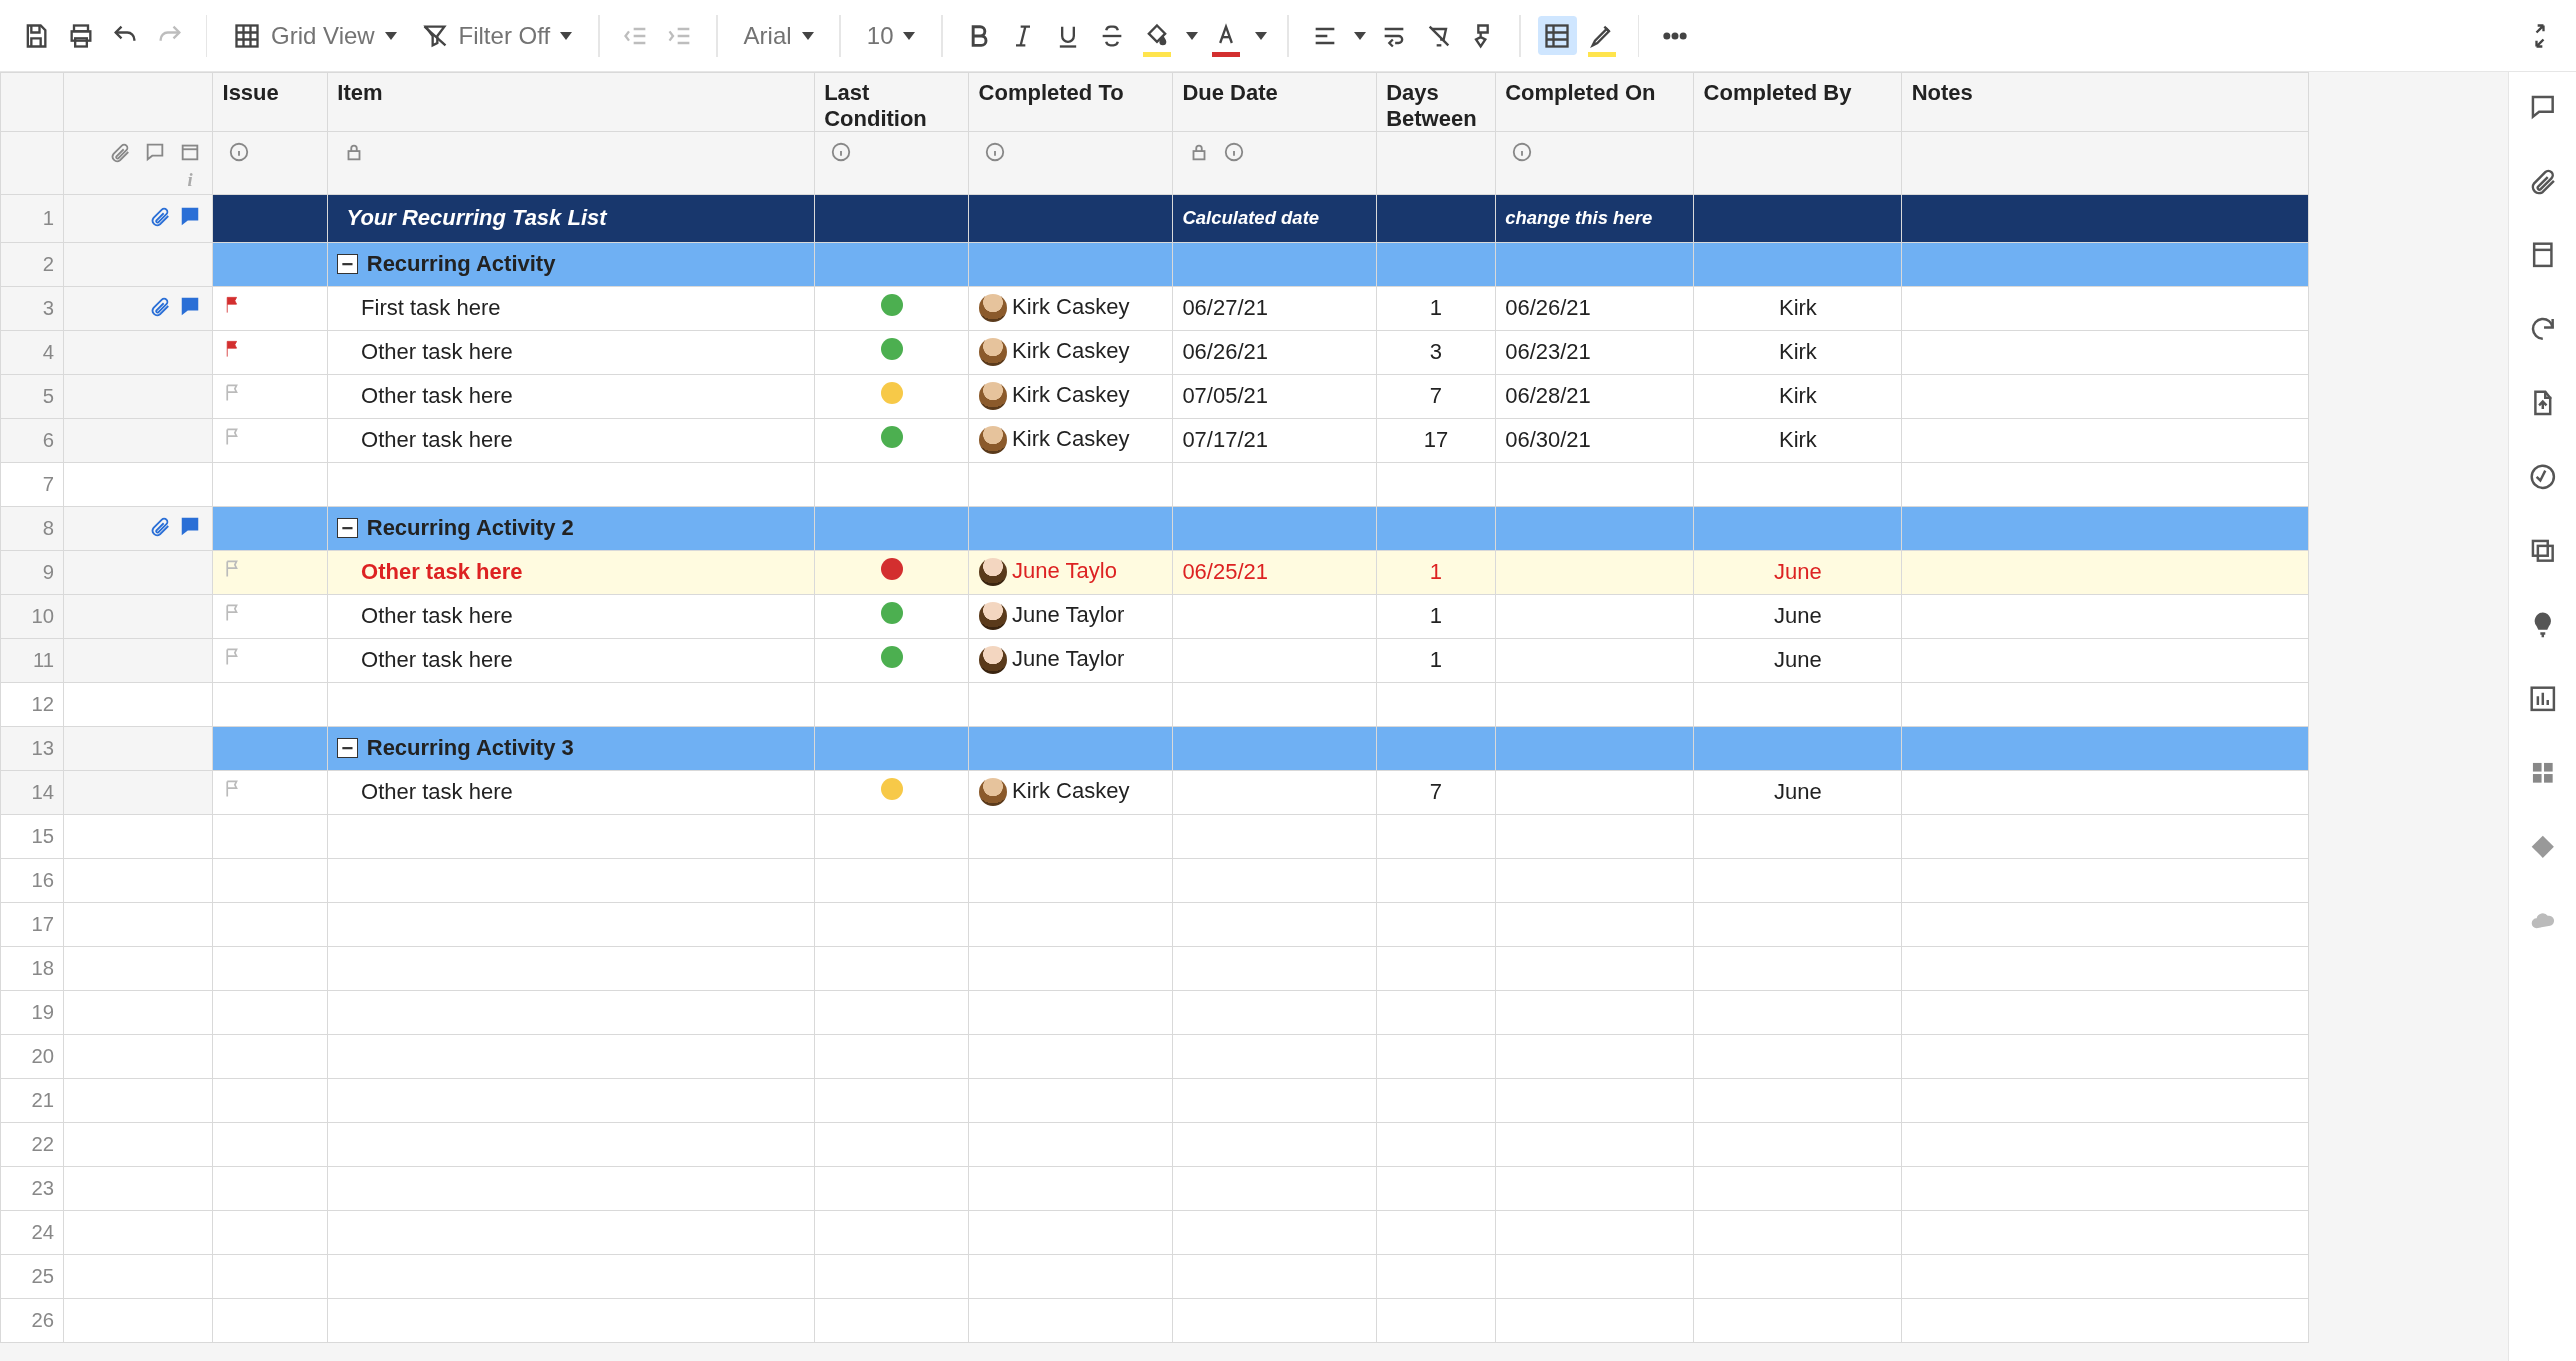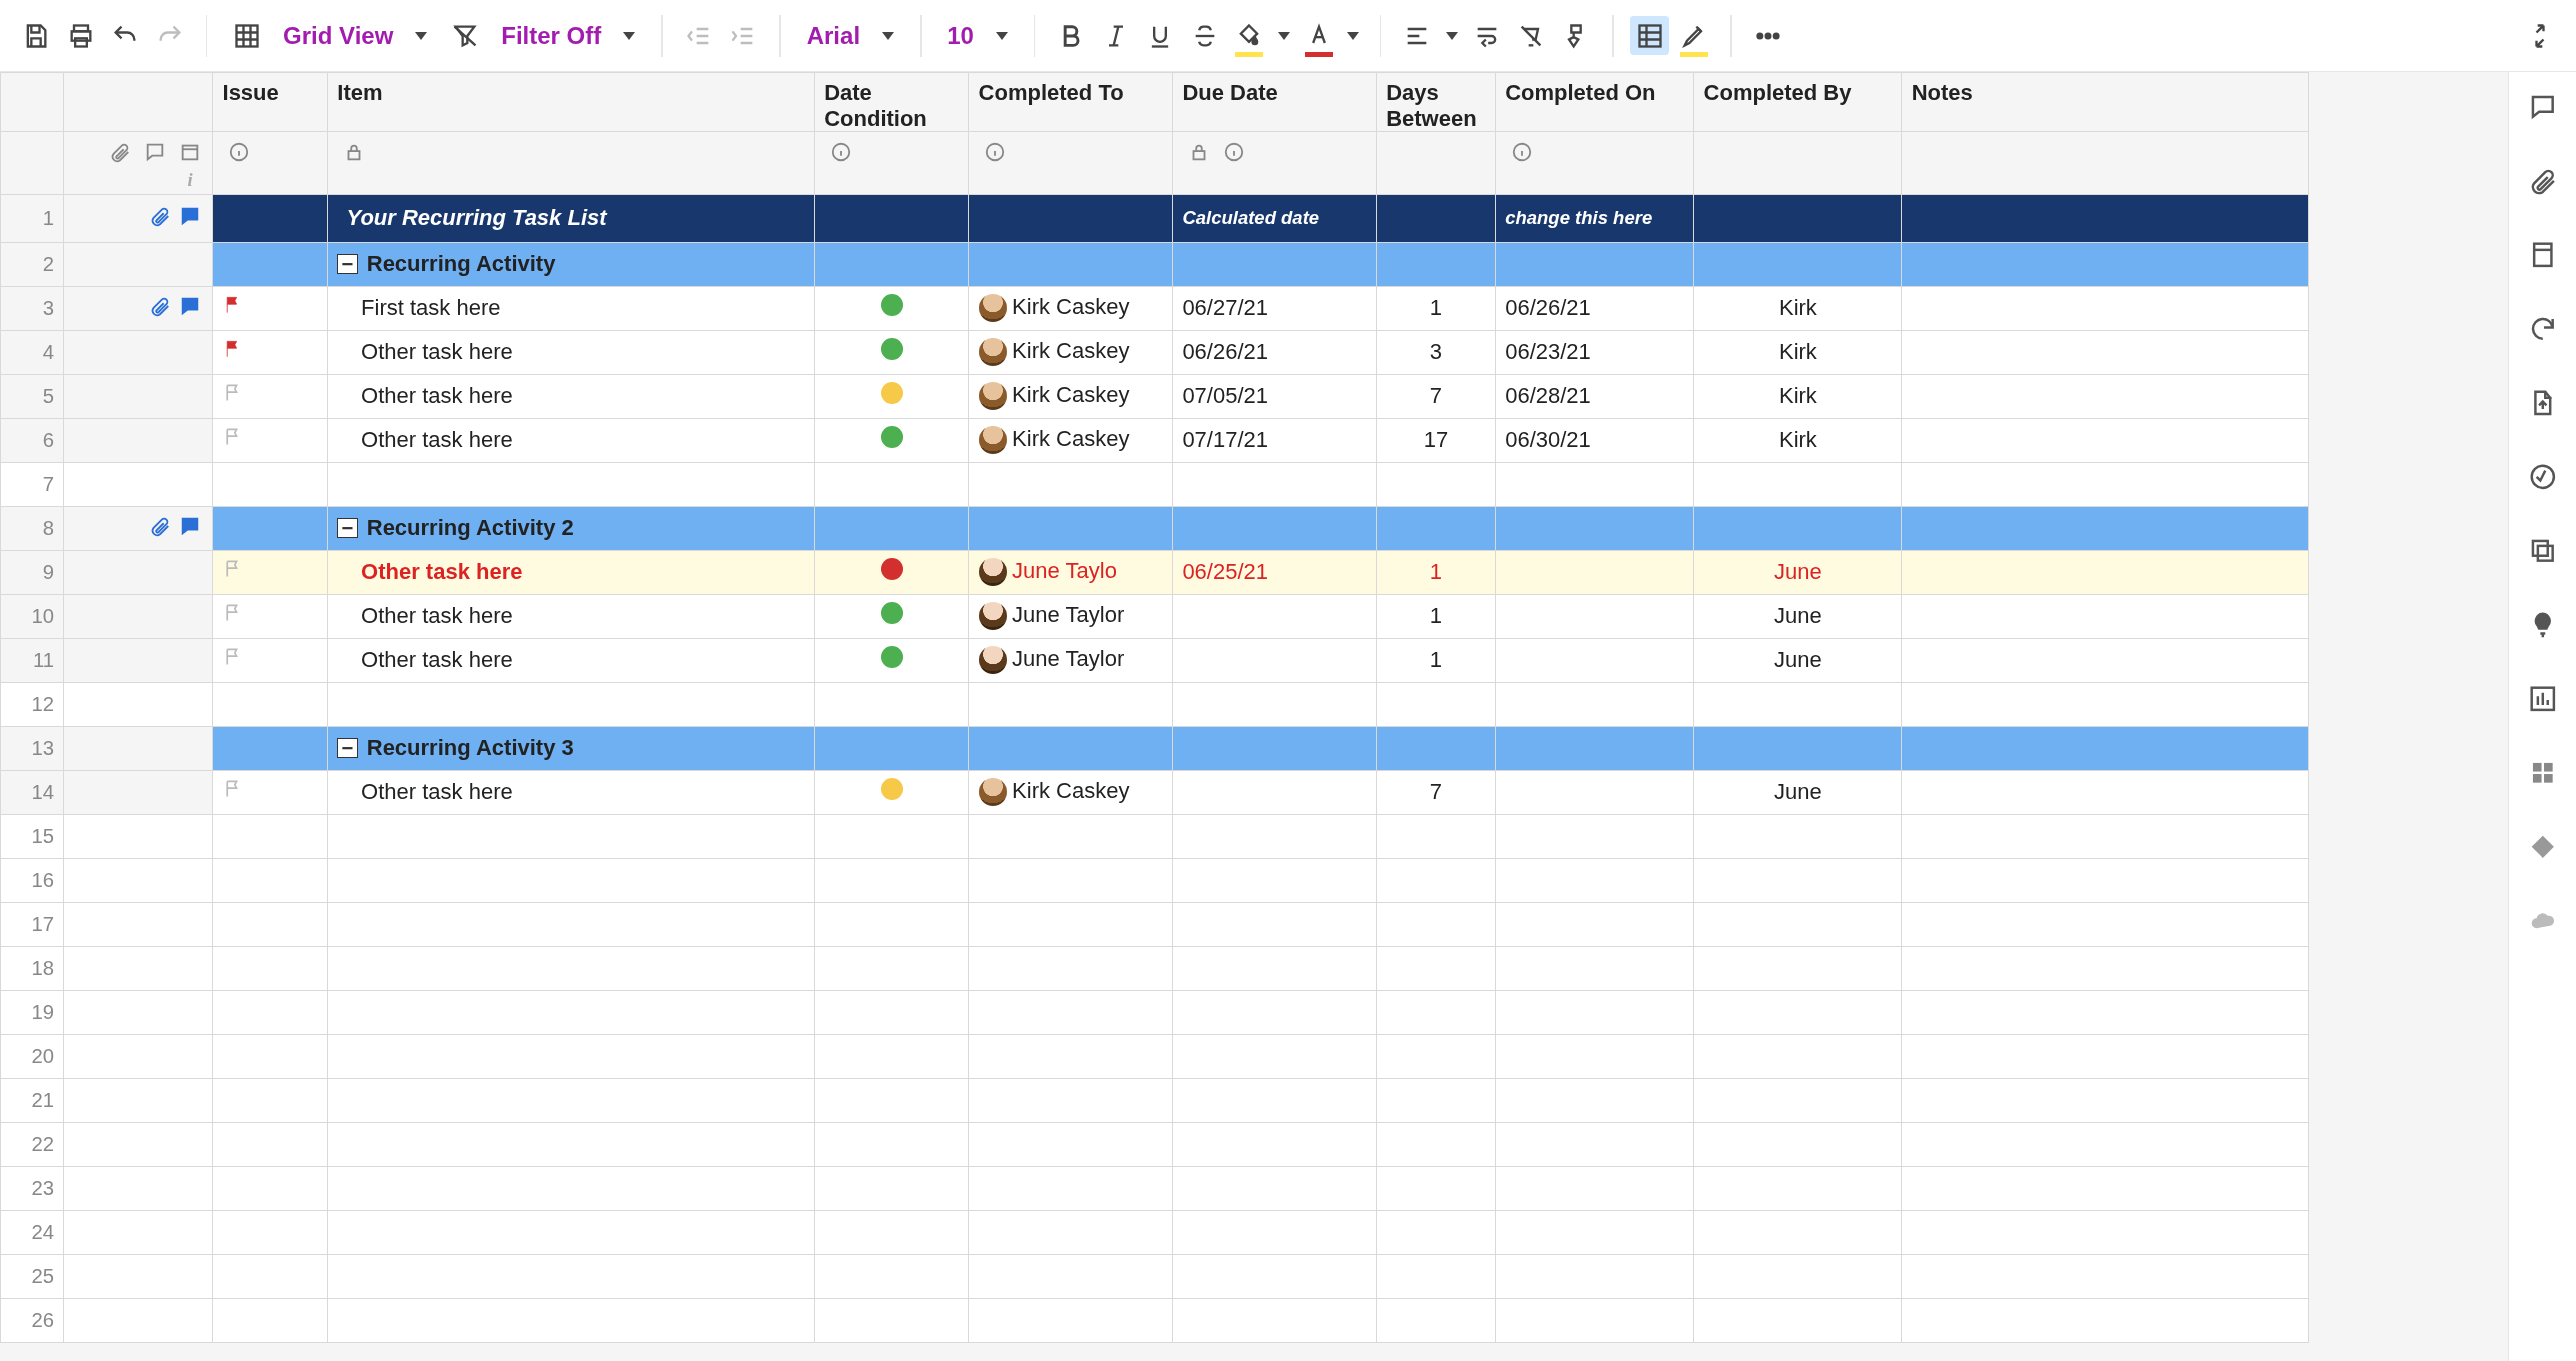--- a/index.html
+++ b/index.html
@@ -6,21 +6,21 @@
 body { font-family: Arial, sans-serif; font-size: 22px; color: #222; background: #fff; overflow: hidden; }
 .app { display: flex; flex-direction: column; height: 100vh; width: 100vw; }
 
 
 .toolbar { display: flex; align-items: center; height: 72px; padding: 0 16.6px; border-bottom: 1.8px solid #e6e6e6; gap: 5.5px; }
 .toolbar .sep { width: 1.8px; height: 42px; background: #e6e6e6; margin: 0 11px; }
 .tb-btn { display: inline-flex; align-items: center; justify-content: center; width: 39px; height: 39px; border-radius: 3.7px; cursor: pointer; color: #444; position: relative; }
 .tb-btn svg { width: 28px; height: 28px; stroke: #444; fill: none; stroke-width: 2; }
 .tb-btn.disabled { opacity: 0.35; cursor: default; }
 .tb-btn.active { background: #cfe6ff; }
-.tb-label-btn { display: inline-flex; align-items: center; height: 39px; padding: 0 9.2px; gap: 22px; cursor: pointer; color: #a21caf; font-weight: 700; font-size: 24px; }
+.tb-label-btn { display: inline-flex; align-items: center; height: 39px; padding: 0 9.2px; gap: 10px; cursor: pointer; color: #737373; font-weight: 400; font-size: 24px; }
 .tb-label-btn svg { width: 28px; height: 28px; stroke: #444; fill: none; stroke-width: 2; }
 .caret { width: 0; height: 0; border-left: 6.5px solid transparent; border-right: 6.5px solid transparent; border-top: 8.3px solid #444; }
 .font-underbar { position: absolute; left: 5.5px; right: 5.5px; bottom: -1.8px; height: 4.6px; background: #ffe44d; }
 .font-underbar.red { background: #d32f2f; }
 .tb-spacer { flex: 1; }
 .collapse-btn { margin-left: auto; }
 
 
 .shell { display: flex; flex: 1; overflow: hidden; }
 .sheet-wrap { flex: 1; overflow: auto; background: #f5f5f5; position: relative; }
@@ -272,21 +272,21 @@
           <col class="compon-col">
             <col class="compby-col">
             <col class="notes-col">
         </colgroup>
         <thead>
           <tr>
             <th class="rownum"></th>
             <th class="indicator-col"></th>
             <th><span>Issue</span></th>
             <th><span>Item</span></th>
-            <th><span>Date Condition</span></th>
+            <th><span>Last Condition</span></th>
             <th><span>Completed To</span></th>
             <th><span>Due Date</span></th>
             <th><span>Days Between</span></th>
             <th><span>Completed On</span></th>
             <th><span>Completed By</span></th>
             <th><span>Notes</span></th>
           </tr>
           <tr class="header-sub">
             <th class="rownum"></th>
             <th class="indicator-col">

